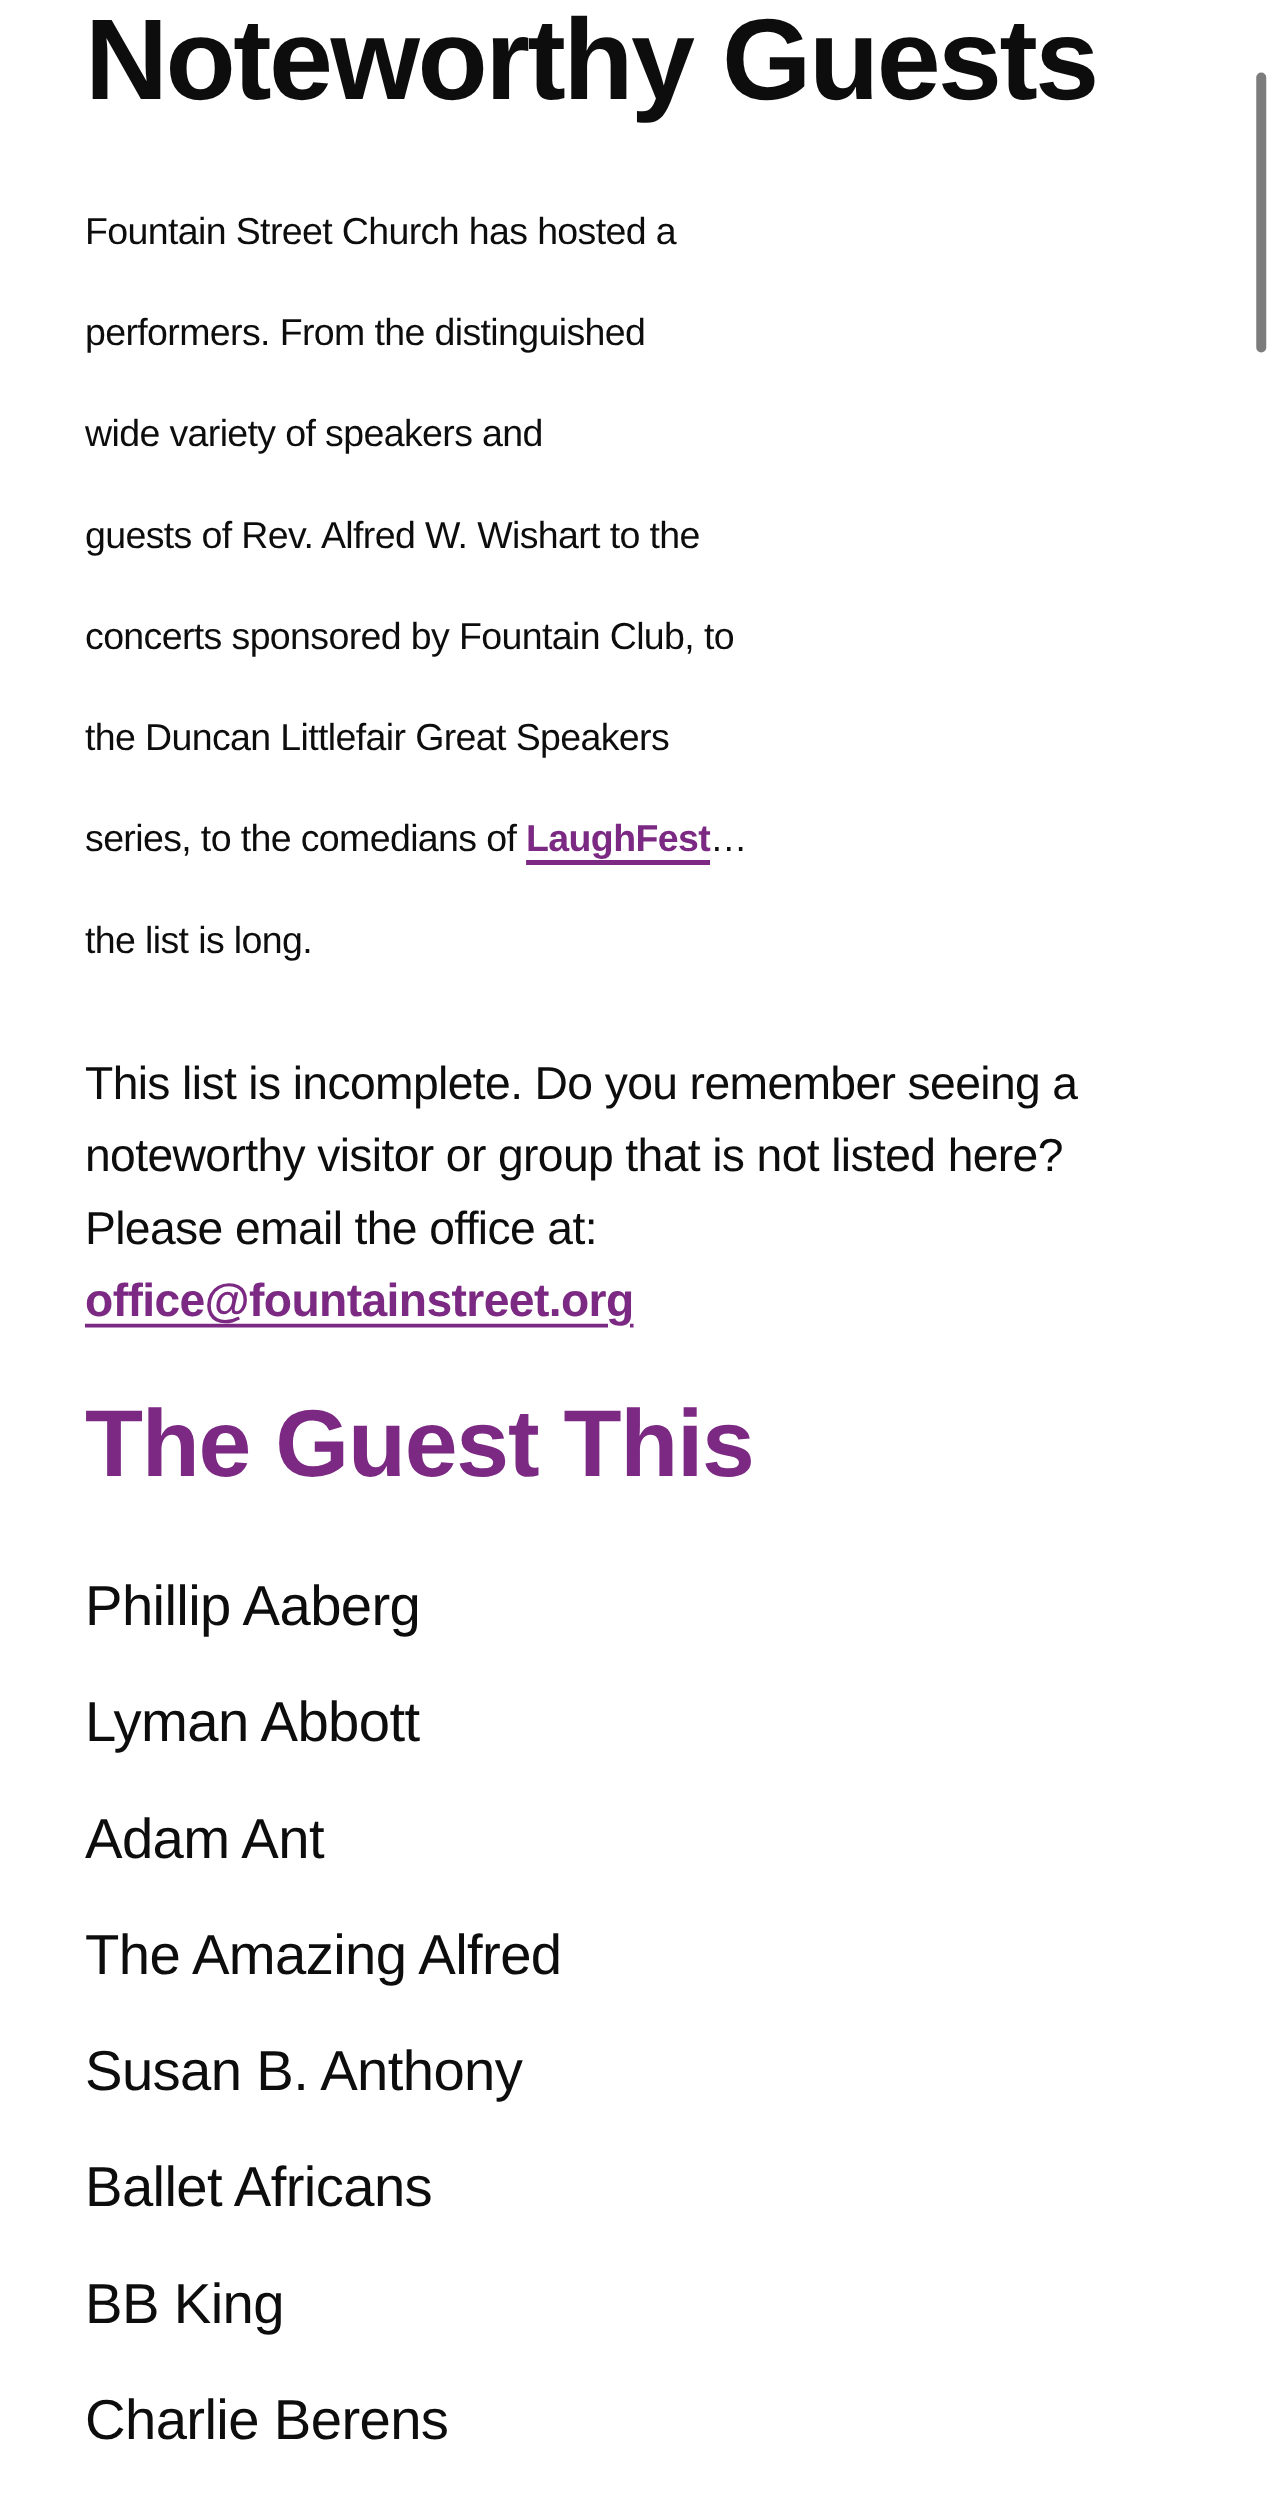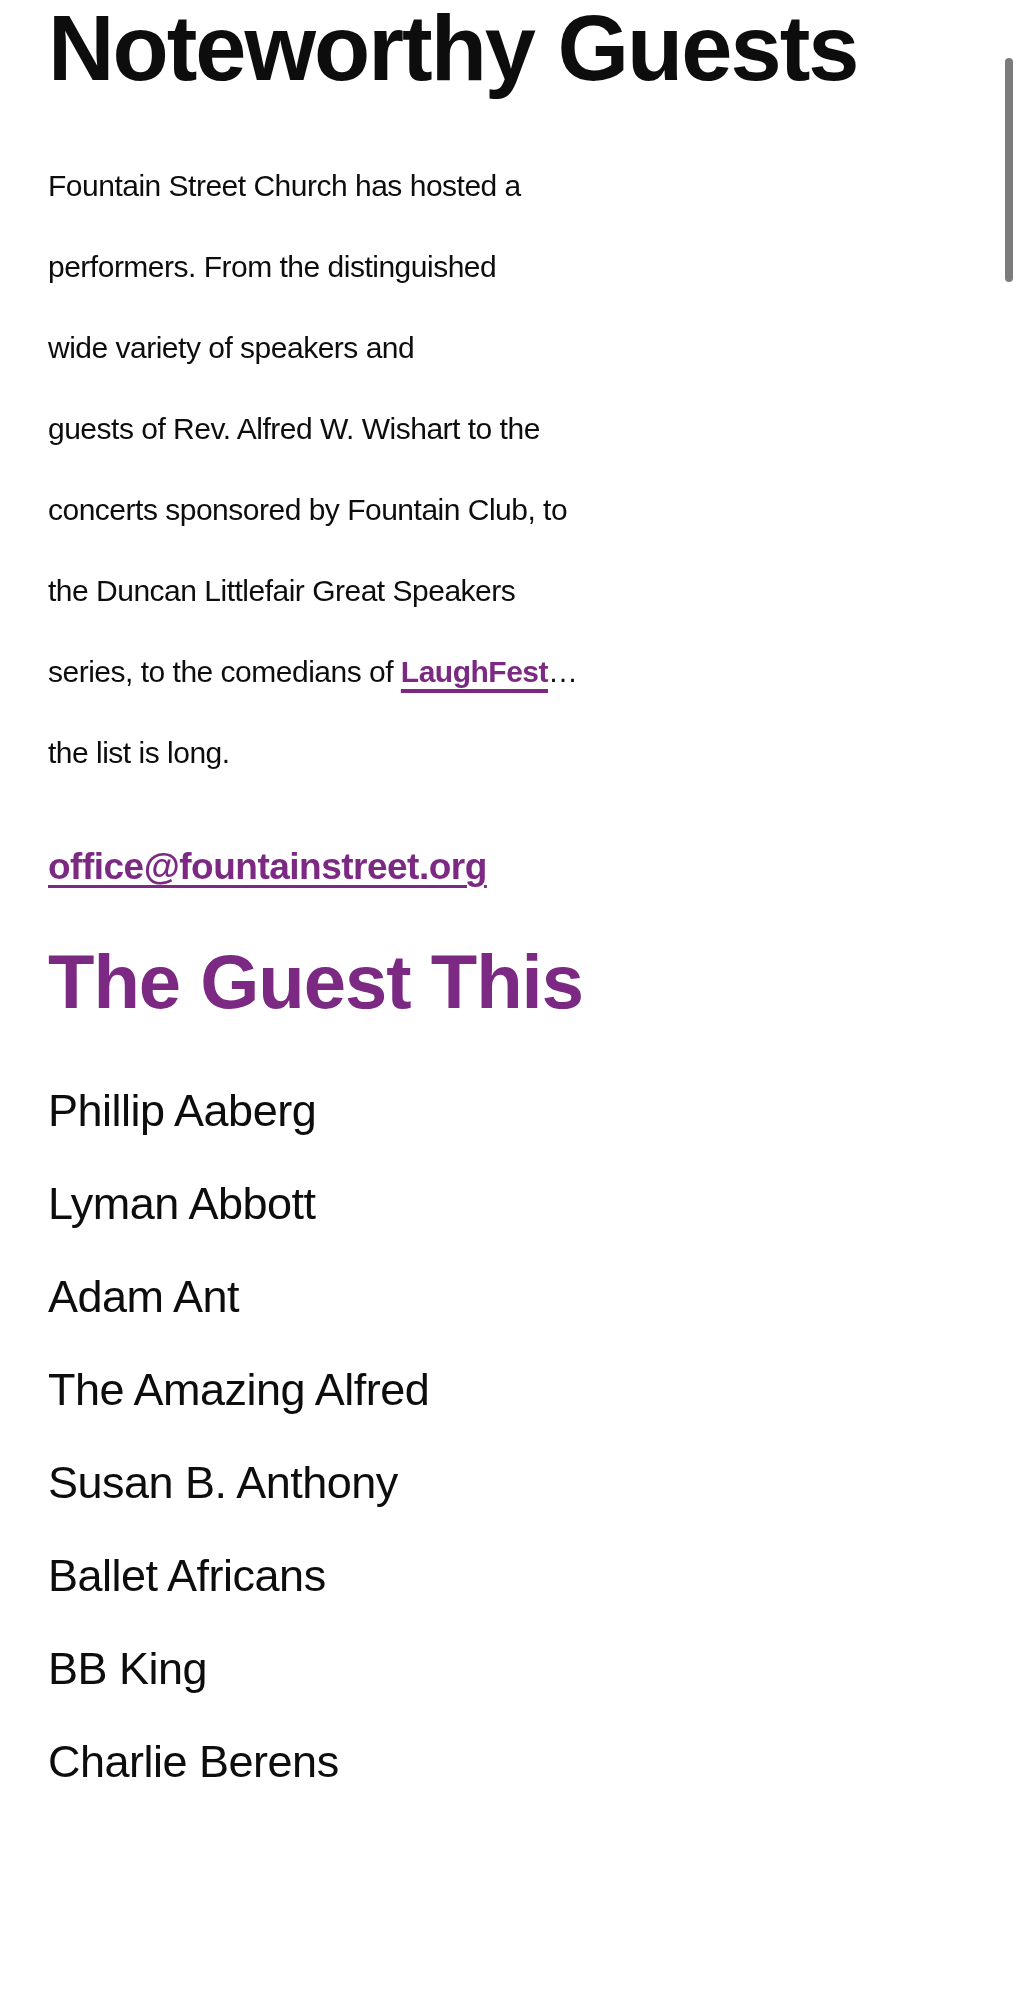--- a/index.html
+++ b/index.html
@@ -5,21 +5,21 @@
   html, body { margin: 0; padding: 0; background: #ffffff; }
   .page {
     position: relative;
     width: 1021px;
     height: 2000px;
     background: #ffffff;
     overflow: hidden;
     color: #0d0d0d;
     font-family: "Liberation Sans", sans-serif;
   }
-  .content { padding: 0 36px 0 48px; }
+  .content { padding: 0 36px 0 48px; margin-left: 20px; }
 
   h1.page-title {
     margin: 0;
     font-size: 92px;
     line-height: 96px;
     font-weight: 700;
     letter-spacing: -2px;
     white-space: nowrap;
     color: #0d0d0d;
   }
@@ -83,20 +83,25 @@
           <div class="line">wide variety of speakers and</div>
           <div class="line">guests of Rev. Alfred W. Wishart to the</div>
           <div class="line">concerts sponsored by Fountain Club, to</div>
           <div class="line">the Duncan Littlefair Great Speakers</div>
         </div>
       <div class="line"><span>series, to the comedians of </span><a href="#" class="laughfest-link">LaughFest</a><span>…</span></div>
       <div class="line">the list is long.</div>
     </div>
 
     <div class="notice">
+      <div id="notice-lines">
+          <div class="line">This list is incomplete. Do you remember seeing a</div>
+          <div class="line">noteworthy visitor or group that is not listed here?</div>
+          <div class="line">Please email the office at:</div>
+        </div>
       <div class="line"><a href="#" class="email-link">office@fountainstreet.org</a></div>
     </div>
 
     <h2 class="guest-heading">The Guest This</h2>
 
     <div class="names" id="names">
         <p>Phillip Aaberg</p>
         <p>Lyman Abbott</p>
         <p>Adam Ant</p>
         <p>The Amazing Alfred</p>

